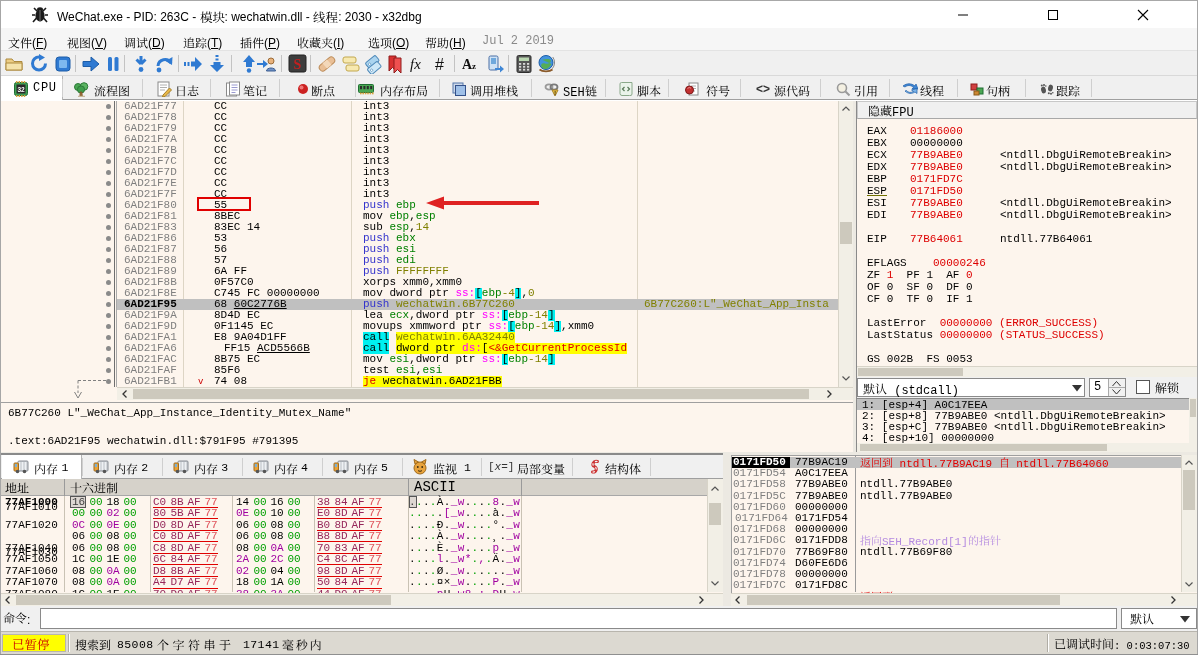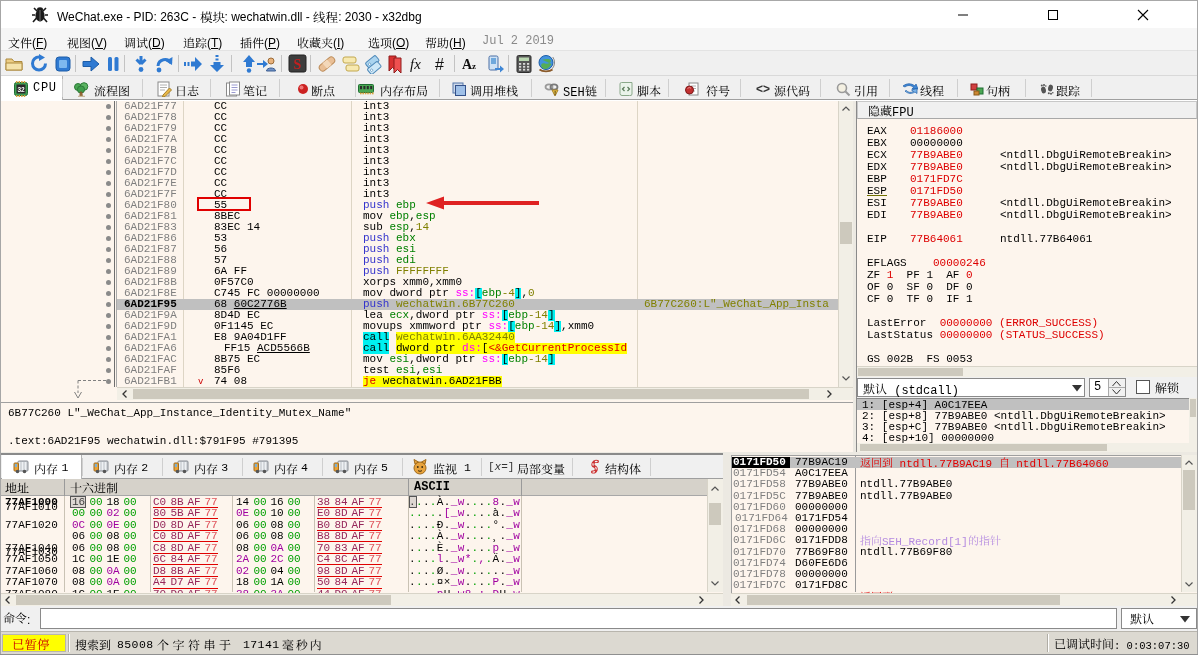--- a/index.html
+++ b/index.html
@@ -784,21 +784,21 @@
 <div class="a" style="left:5px;top:480px"><svg class="cj" width="24" height="12" viewBox="0 0 2000 1000" style="vertical-align:0px;" fill="#000">
       <use href="#c5730"></use>
       <use href="#c5740" x="1000"></use>
     </svg></div>
 <div class="a" style="left:70px;top:480px"><svg class="cj" width="48" height="12" viewBox="0 0 4000 1000" style="vertical-align:0px;" fill="#000">
       <use href="#c5341"></use>
       <use href="#c516D" x="1000"></use>
       <use href="#c8FDB" x="2000"></use>
       <use href="#c5236" x="3000"></use>
     </svg></div>
-<div class="a mono" style="left:414px;top:482px;font-size:12px;font-weight:bold">ASCII</div>
+<div class="a mono" style="left:414px;top:482px;font-size:14px;font-weight:normal">ASCII</div>
 <div class="a" style="left:64px;top:479px;width:1px;height:17px;background:#9a9a9a"></div>
 <div class="a" style="left:408px;top:479px;width:1px;height:17px;background:#9a9a9a"></div>
 <div class="a" style="left:521px;top:479px;width:1px;height:17px;background:#9a9a9a"></div>
 <div class="a" style="left:64px;top:496px;width:1px;height:96px;background:#c9c2b4"></div>
 <div class="a" style="left:408px;top:496px;width:1px;height:96px;background:#c9c2b4"></div>
 <div class="a" style="left:521px;top:496px;width:1px;height:96px;background:#c9c2b4"></div>
 <div class="a" style="left:150px;top:496px;width:1px;height:96px;background:#c9c2b4"></div>
 <div class="a" style="left:232px;top:496px;width:1px;height:96px;background:#c9c2b4"></div>
 <div class="a" style="left:314px;top:496px;width:1px;height:96px;background:#c9c2b4"></div>
 <div class="a mono" style="left:5px;top:496.5px;color:#000;font-weight:bold;">77AF1000</div>

